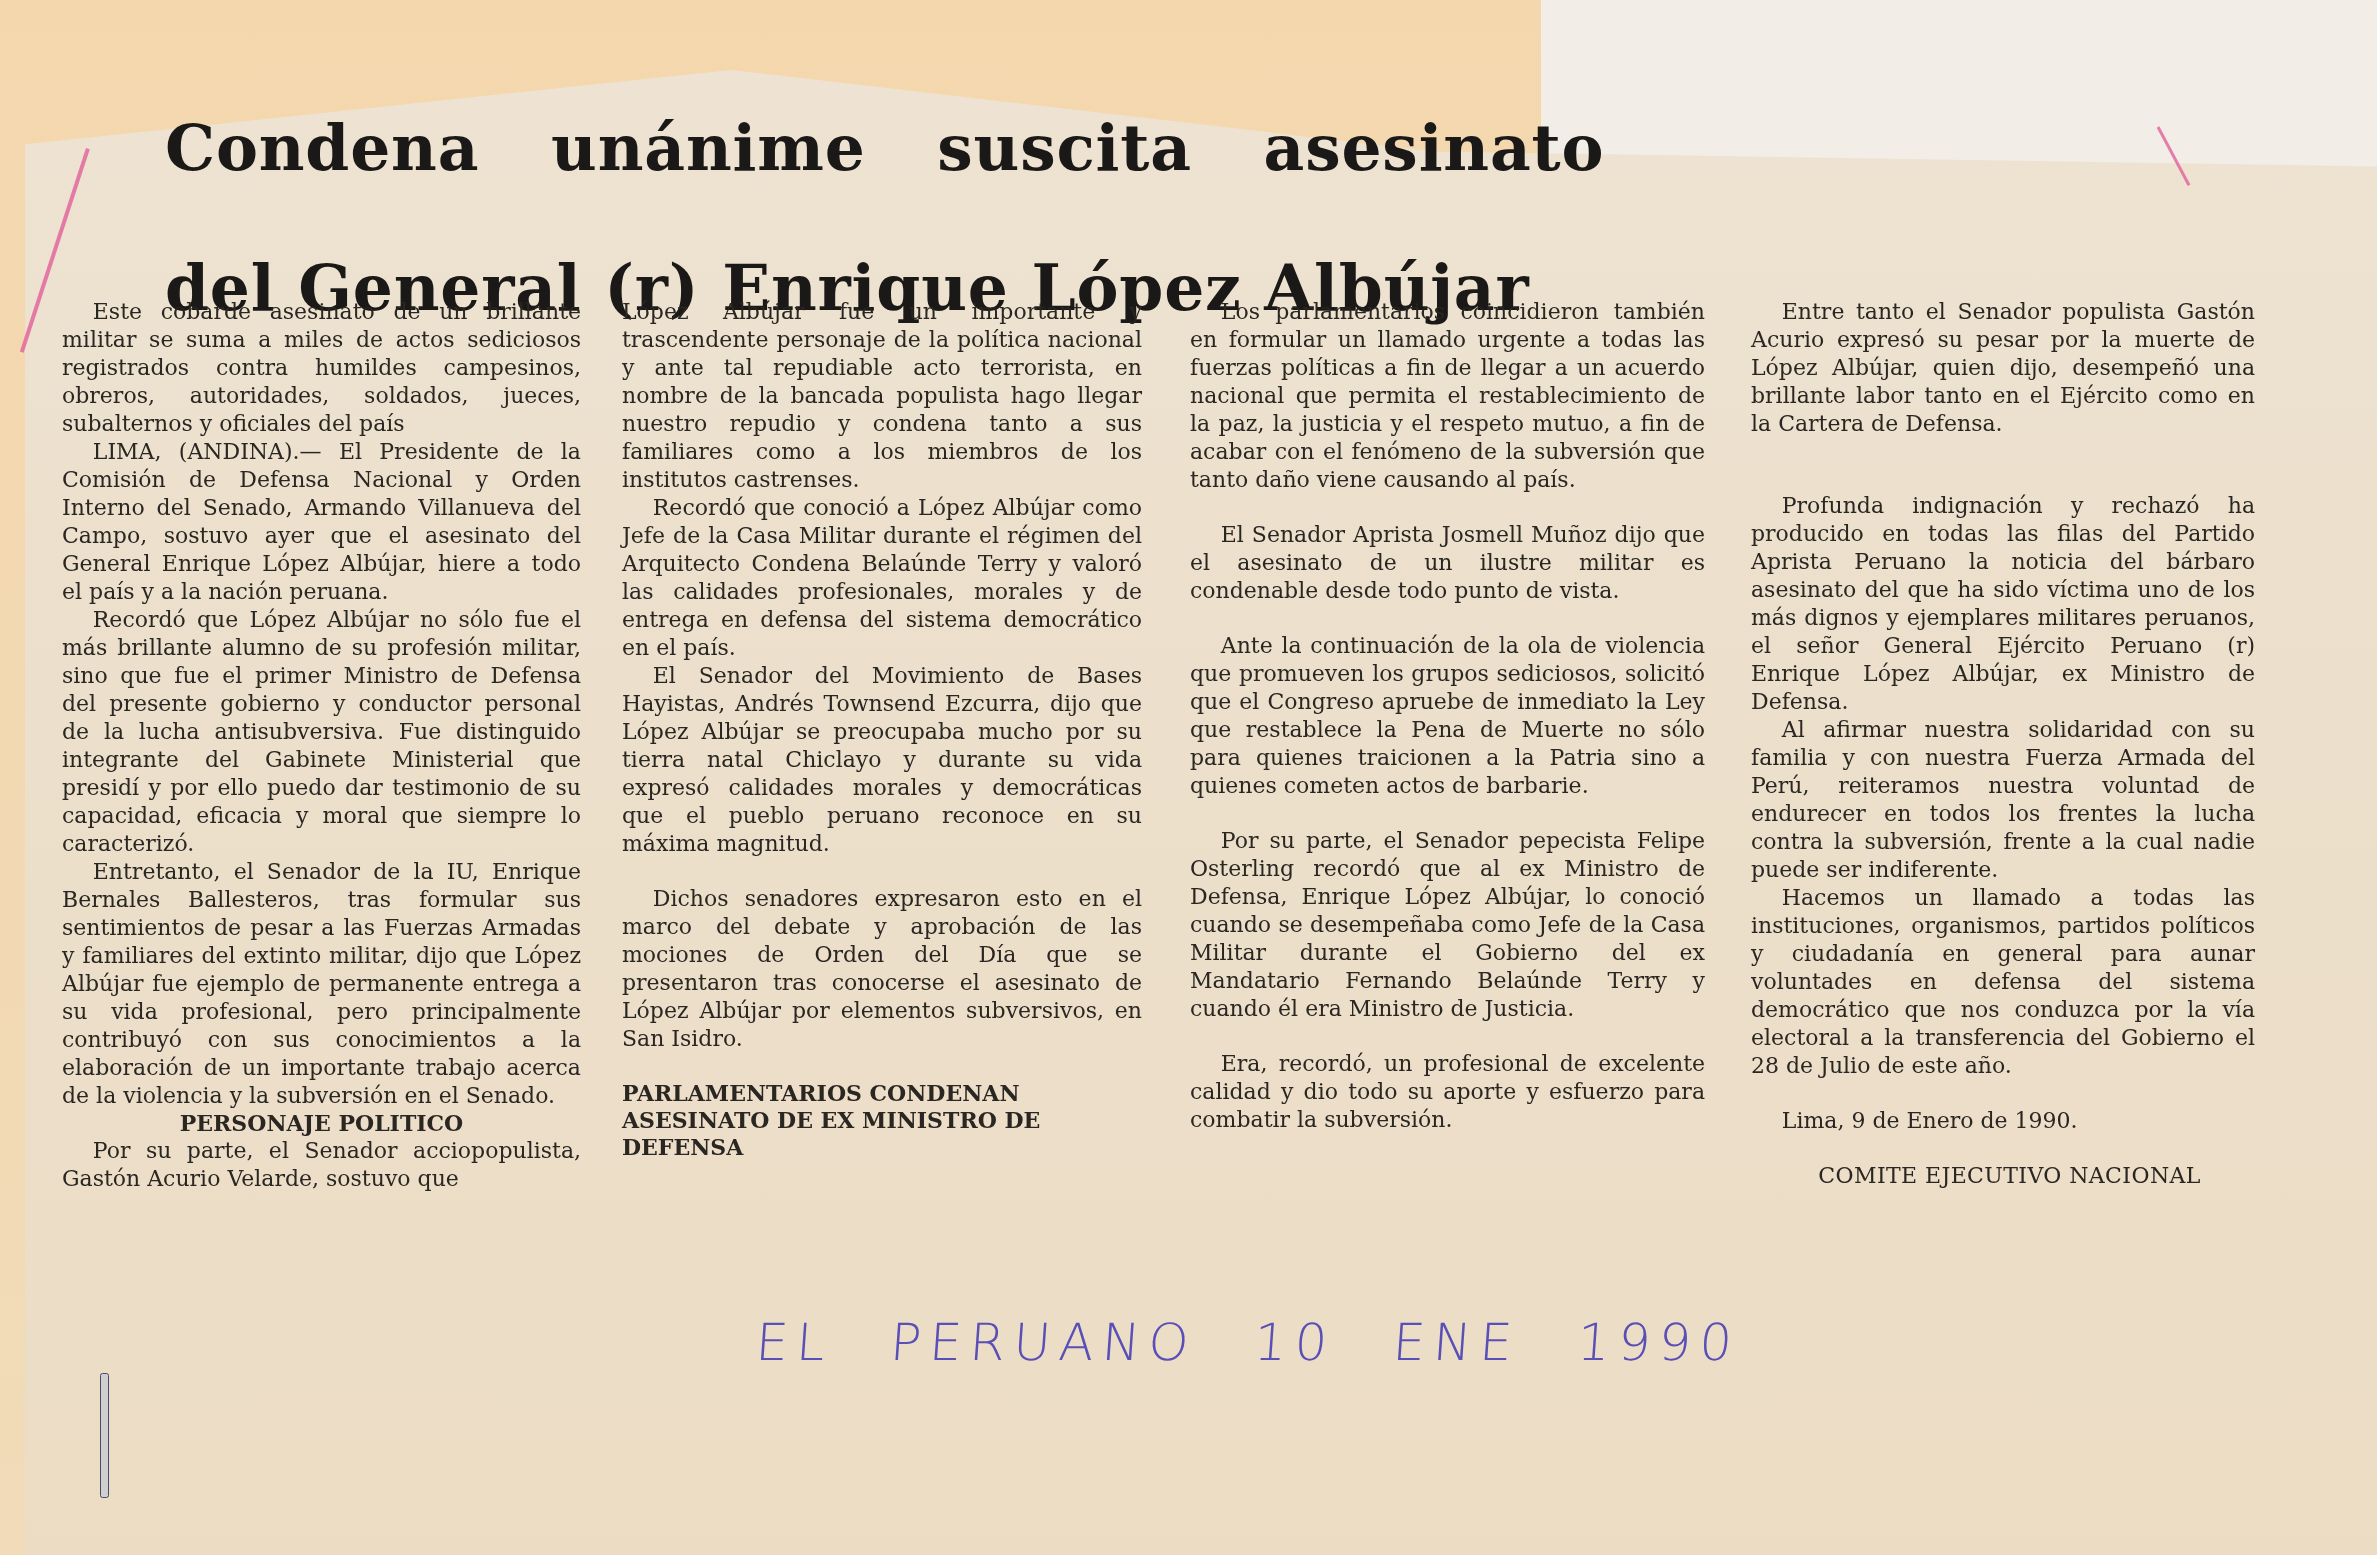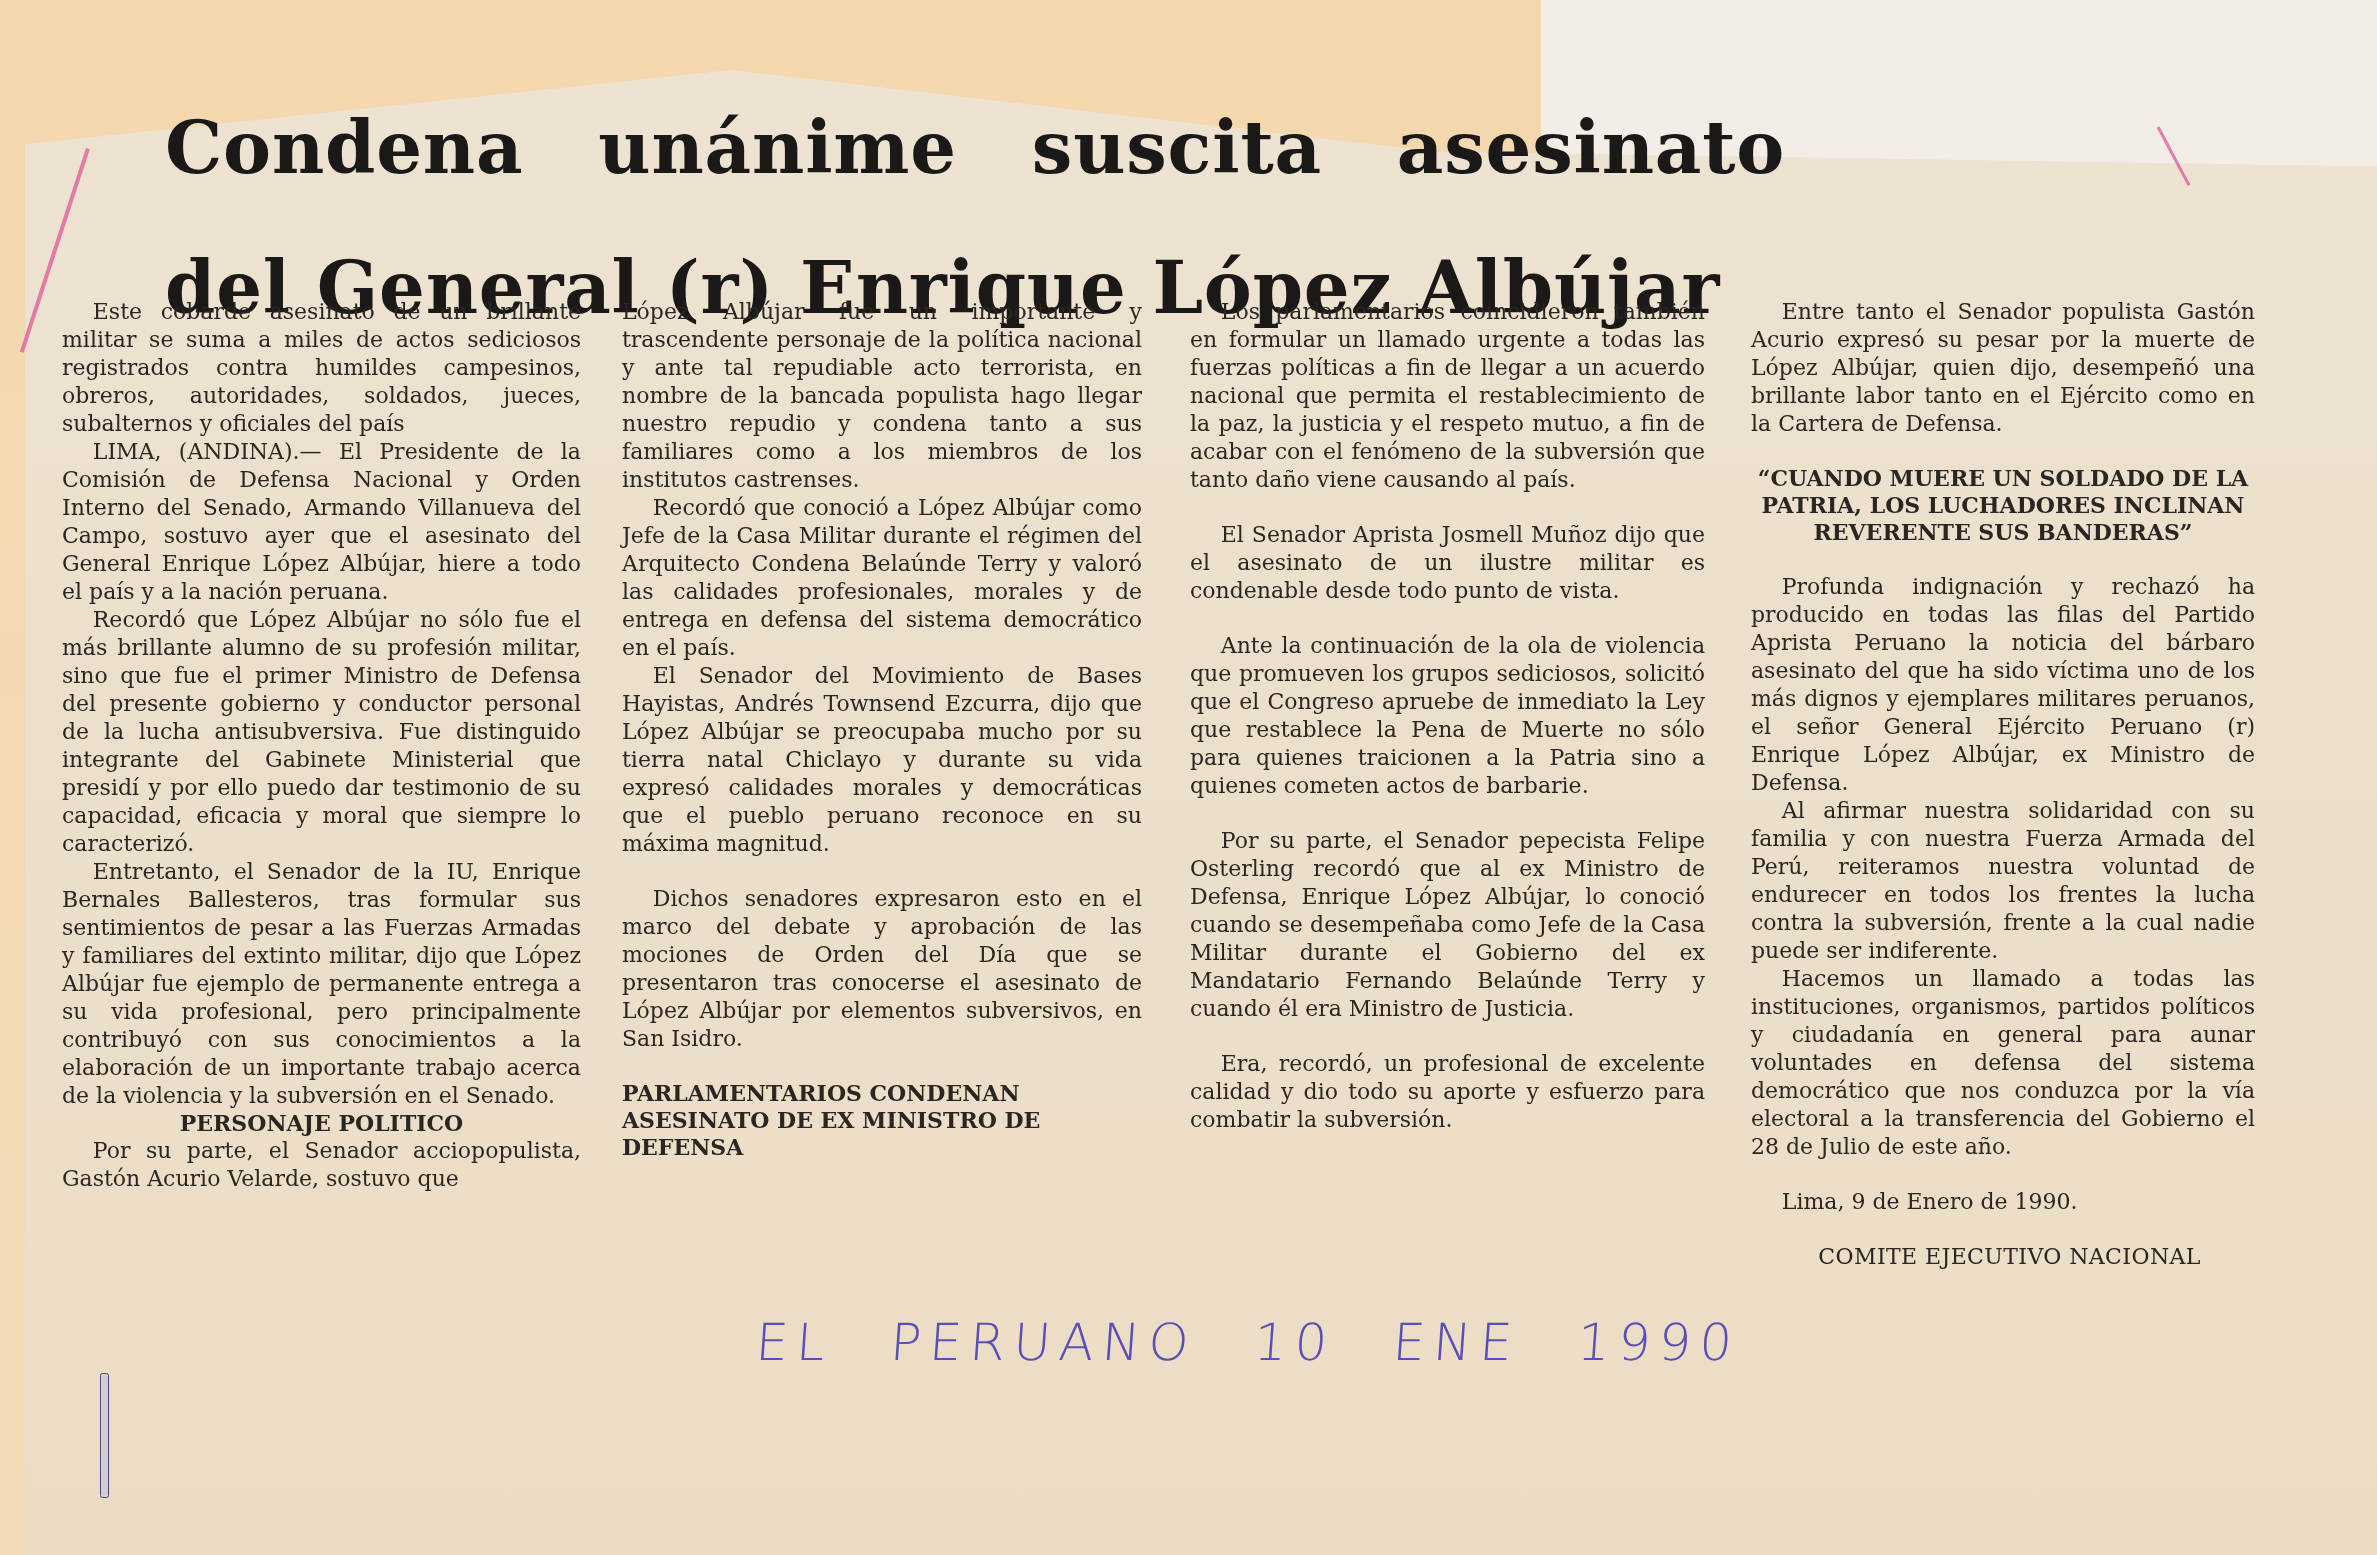--- a/index.html
+++ b/index.html
@@ -29,21 +29,21 @@
     position:absolute; left:86px; top:148px; width:4.1px; height:214px;
     background:#e0609a; transform:rotate(18deg); transform-origin:top left; opacity:.8;
   }
   .pink-mark-2 {
     position:absolute; left:2172px; top:123px; width:3.3px; height:66px;
     background:#e0609a; transform:rotate(-28deg); opacity:.8;
   }
   .headline {
     position:absolute; left:165px; top:78px; width:2025px;
     font-family:"DejaVu Serif", serif; font-weight:bold;
-    font-size:72px; line-height:140px; color:#1b1917;
+    font-size:63px; line-height:140px; color:#1b1917;
     letter-spacing:0.8px;
   }
   .headline .line1 { display:block; word-spacing:49px; }
   .headline .line2 { display:block; }
   .col {
     position:absolute; top:298px;
     font-family:"DejaVu Serif", serif; font-size:22px; line-height:28px;
     color:#2a2622; text-align:justify;
   }
   .col p { margin:0; text-indent:1.4em; }
@@ -107,21 +107,20 @@
     <div class="gap"></div>
     <p>Ante la continuación de la ola de violencia que promueven los grupos sediciosos, solicitó que el Congreso apruebe de inmediato la Ley que restablece la Pena de Muerte no sólo para quienes traicionen a la Patria sino a quienes cometen actos de barbarie.</p>
     <div class="gap"></div>
     <p>Por su parte, el Senador pepecista Felipe Osterling recordó que al ex Ministro de Defensa, Enrique López Albújar, lo conoció cuando se desempeñaba como Jefe de la Casa Militar durante el Gobierno del ex Mandatario Fernando Belaúnde Terry y cuando él era Ministro de Justicia.</p>
     <div class="gap"></div>
     <p>Era, recordó, un profesional de excelente calidad y dio todo su aporte y esfuerzo para combatir la subversión.</p>
   </div>
 <div class="col" id="col4">
     <p>Entre tanto el Senador populista Gastón Acurio expresó su pesar por la muerte de López Albújar, quien dijo, desempeñó una brillante labor tanto en el Ejército como en la Cartera de Defensa.</p>
     <div class="gap"></div>
-    <h2 class="subhead center">“CUANDO MUERE UN SOLDADO DE LA PATRIA, LOS LUCHADORES INCLINAN REVERENTE SUS BANDERAS”</h2>
     <div class="gap"></div>
     <p>Profunda indignación y rechazó ha producido en todas las filas del Partido Aprista Peruano la noticia del bárbaro asesinato del que ha sido víctima uno de los más dignos y ejemplares militares peruanos, el señor General Ejército Peruano (r) Enrique López Albújar, ex Ministro de Defensa.</p>
     <p>Al afirmar nuestra solidaridad con su familia y con nuestra Fuerza Armada del Perú, reiteramos nuestra voluntad de endurecer en todos los frentes la lucha contra la subversión, frente a la cual nadie puede ser indiferente.</p>
     <p>Hacemos un llamado a todas las instituciones, organismos, partidos políticos y ciudadanía en general para aunar voluntades en defensa del sistema democrático que nos conduzca por la vía electoral a la transferencia del Gobierno el 28 de Julio de este año.</p>
     <div class="gap"></div>
     <p class="dateline">Lima, 9 de Enero de 1990.</p>
     <div class="gap"></div>
     <p class="signature">COMITE EJECUTIVO NACIONAL</p>
   </div>
 

